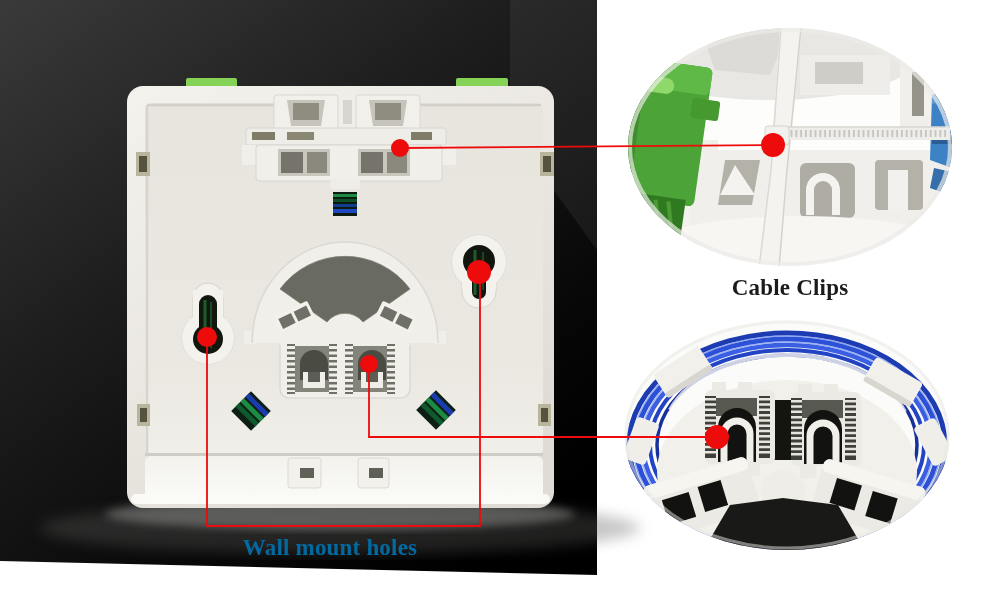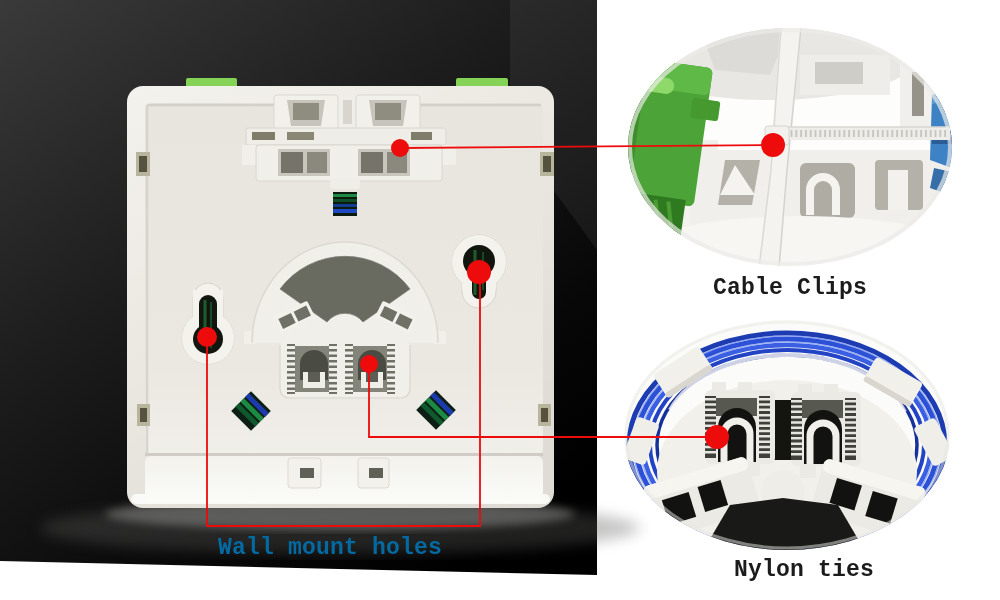--- a/index.html
+++ b/index.html
@@ -1,17 +1,17 @@
 <!DOCTYPE html>
 <html><head>
 <meta charset="utf-8">
 <style>
   html,body{margin:0;padding:0;background:#ffffff;}
   #stage{position:relative;width:1000px;height:600px;overflow:hidden;background:#fff;
-         font-family:Liberation Mono, monospace;}
+         font-family:Liberation Serif, serif;}
   #scene{position:absolute;left:0;top:0;}
   .label{position:absolute;font-weight:600;font-size:23px;letter-spacing:0.2px;
          text-align:center;white-space:nowrap;}
   .label-dark{color:#1b1b1b;}
   .label-light{color:#0369a1;}
   .annot{stroke:#ed0b0b;stroke-width:1.8;fill:none;}
   .annot-dot{fill:#ed0b0b;stroke:none;}
 </style>
 </head>
 <body>
@@ -364,15 +364,14 @@
     <circle class="annot-dot" cx="717" cy="437" r="12" stroke="none" fill="#ed0b0b"></circle>
     <circle class="annot-dot" cx="207" cy="337" r="10" stroke="none" fill="#ed0b0b"></circle>
     <circle class="annot-dot" cx="479" cy="272" r="12" stroke="none" fill="#ed0b0b"></circle>
   </g>
 </svg>
 
 <div class="label label-dark" style="left:686px; top:275px; width:208px;">Cable Clips</div>
 
 <div class="label label-light" style="left:210px; top:535px; width:240px;">Wall mount holes</div>
 
-<div class="label label-dark" style="left:704px; top:557px; width:200px;">Nylon ties</div>
 
 </div>
 
 </body></html>

